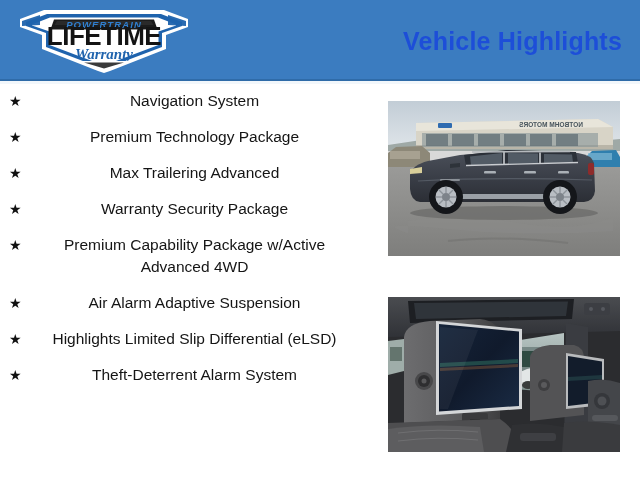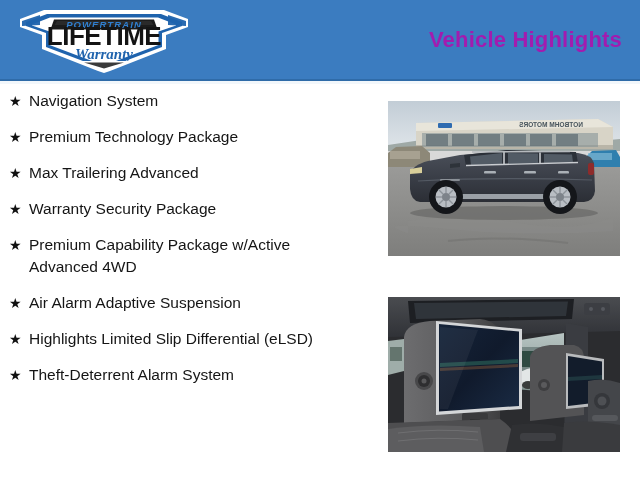--- a/index.html
+++ b/index.html
@@ -35,23 +35,23 @@
     position: absolute;
     left: 0; top: 81px;
     width: 640px;
     height: 3px;
     background: #f2f7fb;
   }
   #page-title {
     position: absolute;
     right: 18px;
     top: 27px;
-    font-size: 22px;
+    font-size: 25px;
     font-weight: bold;
-    color: #a21caf;
+    color: #1d4ed8;
     letter-spacing: 0.2px;
     white-space: nowrap;
   }
 
   
   #brand-logo {
     position: absolute;
     left: 14px;
     top: 5px;
     width: 180px;
@@ -106,20 +106,21 @@
     line-height: 22px;
     color: #111111;
     text-align: left;
   }
   .highlight-label {
     flex: 1 1 auto;
     font-size: 15.5px;
     line-height: 22px;
     color: #151515;
     padding-right: 12px;
+    text-align: center;
   }
 
   
   .photo-frame {
     position: absolute;
     overflow: hidden;
     background: #d9d9d9;
   }
   #photo-exterior {
     left: 388px;

